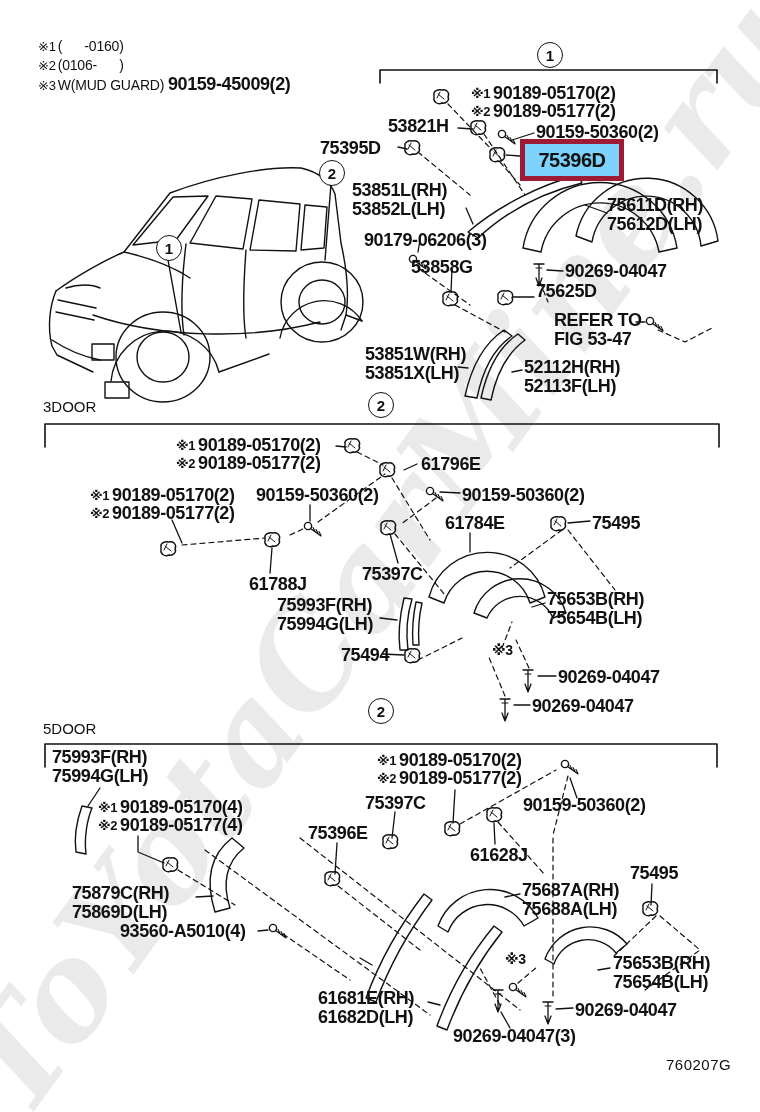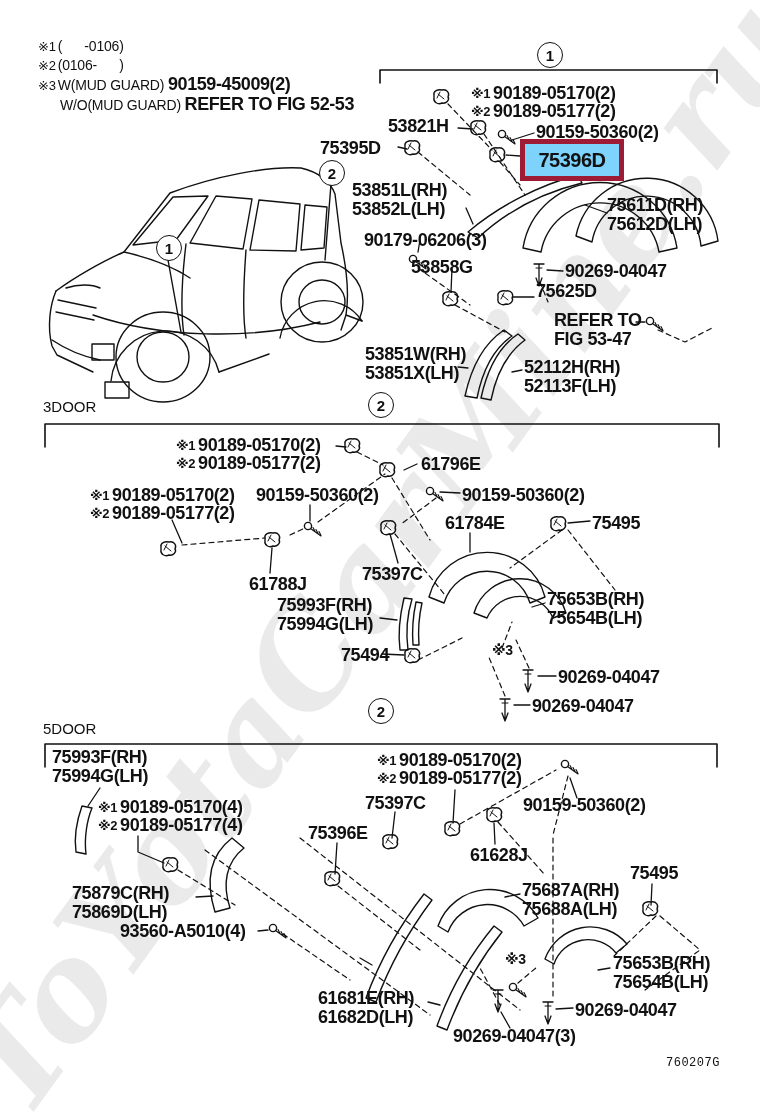--- a/index.html
+++ b/index.html
@@ -14,21 +14,21 @@
   .lbl .pre{font-size:13px;margin-right:3px;position:relative;top:-1px;}
   .two span{display:block;}
   .leg{position:absolute;z-index:2;font-size:14px;letter-spacing:-0.2px;white-space:pre;}
   .leg .pre{font-size:13px;margin-right:2px;}
   .leg b{font-size:18px;letter-spacing:-0.4px;}
   .small{font-size:15px;font-weight:normal;letter-spacing:0;}
   .mk{position:absolute;z-index:2;width:24px;height:24px;border:1.7px solid #111;border-radius:50%;
       display:flex;align-items:center;justify-content:center;font-size:15px;font-weight:bold;background:#fff;}
   .hl{position:absolute;z-index:3;display:flex;align-items:center;justify-content:center;
       font-weight:bold;font-size:20px;letter-spacing:-0.5px;background:#7dd3fc;cursor:pointer;}
-  .doc{position:absolute;z-index:2;font-size:12px;letter-spacing:0.5px;font-family:Liberation Mono, monospace;}
+  .doc{position:absolute;z-index:2;font-size:15px;letter-spacing:0.5px;}
 </style>
 </head>
 <body>
 
 <div id="canvas">
 
   <div class="wm">ToYotaCarMine.ru</div>
 
   <svg class="art" width="760" height="1112" viewBox="0 0 760 1112" fill="none" stroke="#111" stroke-width="1.4" stroke-linecap="round" stroke-linejoin="round">
     <defs>
@@ -219,24 +219,23 @@
       <path d="M283,934 L350,980"></path>
         <path d="M338,886 L420,950"></path>
       <path d="M498,822 L545,875"></path>
         <path d="M656,916 L614,956"></path>
       <path d="M660,916 L700,950 L645,990"></path>
         <path d="M518,983 L537,967"></path>
       <path d="M500,1005 L480,968"></path>
     </g>
   </svg>
 
-  <div class="leg" style="left:38px;top:38px"><span class="pre">※1</span><span>(      -0106)</span></div>
+  <div class="leg" style="left:38px;top:38px"><span class="pre">※1</span><span>(      -0160)</span></div>
   <div class="leg" style="left:38px;top:57px"><span class="pre">※2</span><span>(0106-      )</span></div>
   <div class="leg" style="left:38px;top:74px"><span class="pre">※3</span><span>W(MUD GUARD)</span> <b>90159-45009(2)</b></div>
-  <div class="leg" style="left:60px;top:94px"><span>W/O(MUD GUARD)</span> <b>REFER TO FIG 52-53</b></div>
 
   <div class="mk" style="left:537px;top:42px">1</div>
   <div class="mk" style="left:156px;top:235px">1</div>
   <div class="mk" style="left:319px;top:160px">2</div>
   <div class="mk" style="left:368px;top:392px">2</div>
   <div class="mk" style="left:368px;top:698px">2</div>
   <div class="lbl small" style="left:43px;top:397px">3DOOR</div>
   <div class="lbl small" style="left:43px;top:719px">5DOOR</div>
 
   <div class="lbl" style="left:471px;top:84px"><span class="pre">※1</span><span>90189-05170(2)</span></div>

